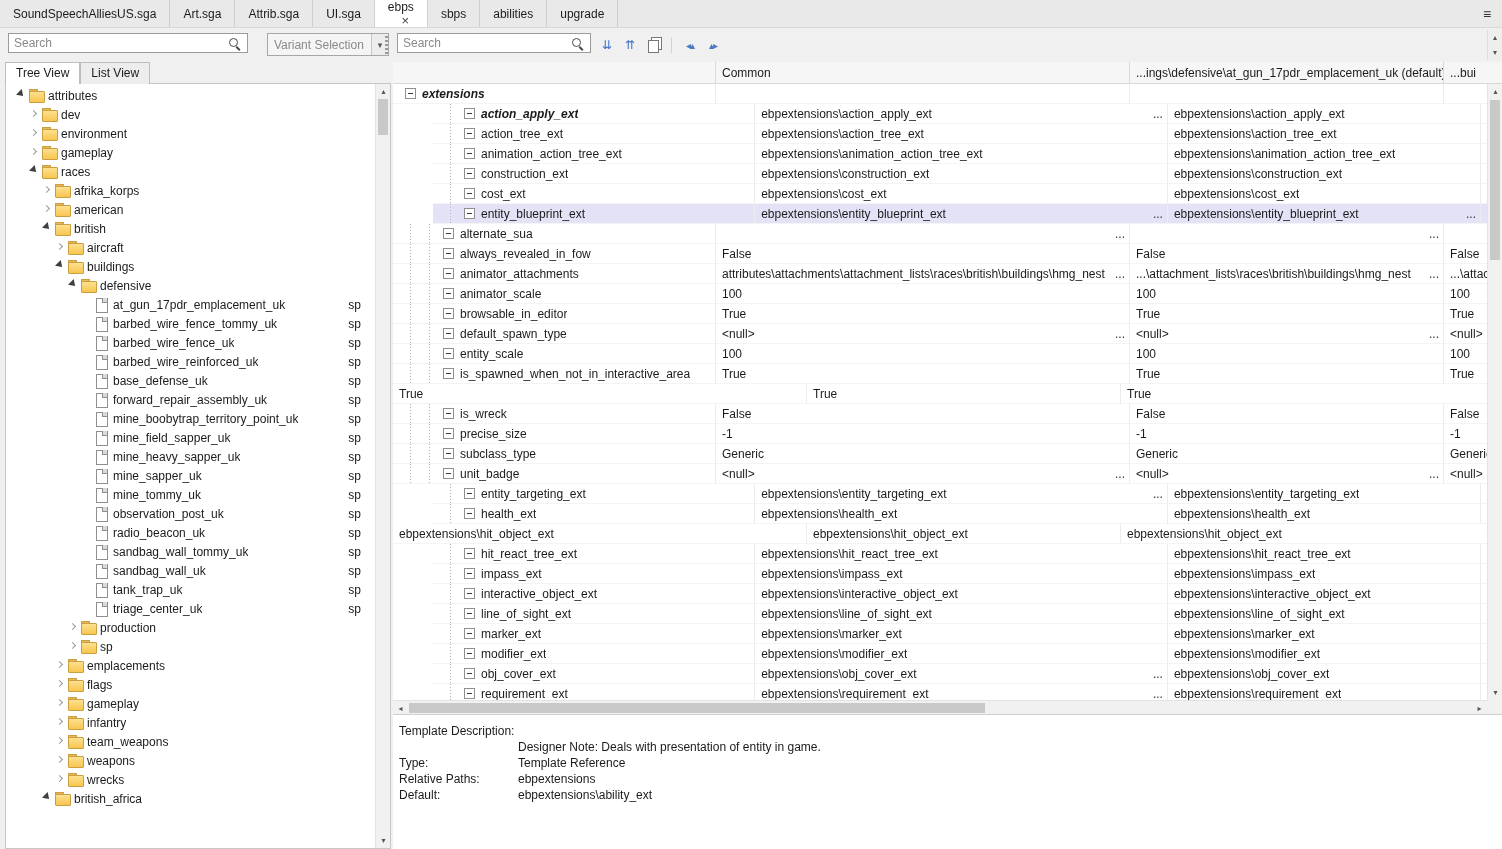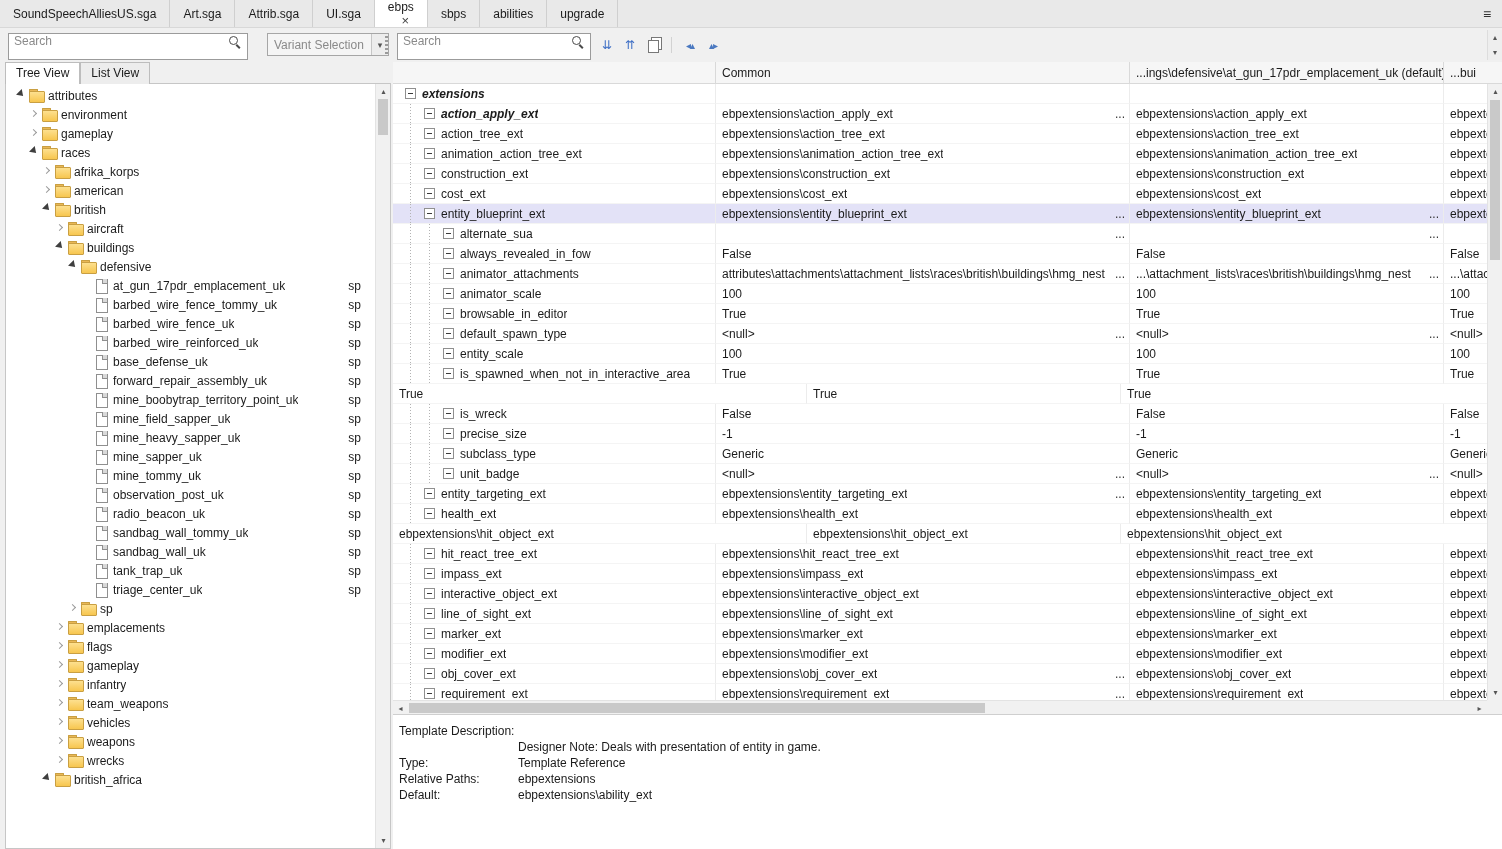--- a/index.html
+++ b/index.html
@@ -10,21 +10,21 @@
   
   .tabbar{position:absolute;left:0;top:0;width:100%;height:28px;background:#e9e9e9;
     border-bottom:1px solid #d8d8d8;display:flex;align-items:stretch;}
   .tab{display:flex;align-items:center;padding:0 13px;border-right:1px solid #cfcfcf;cursor:default;white-space:nowrap;}
   .tab.active{background:#ffffff;flex-direction:column;}
   .tab .close{margin-left:9px;color:#444;font-size:13px;line-height:1;}
   .tab-menu{margin-left:auto;width:30px;display:flex;align-items:center;justify-content:center;color:#333;font-size:14px;}
 
   
   .toolbar{position:absolute;left:0;top:28px;width:100%;height:34px;background:#f0f0f0;}
-  .searchbox{position:absolute;top:5px;height:27px;background:#fff;border:1px solid #9b9b9b;display:flex;align-items:flex-start;}
+  .searchbox{position:absolute;top:5px;height:20px;background:#fff;border:1px solid #9b9b9b;display:flex;align-items:center;}
   .searchbox input{border:none;outline:none;flex:1;min-width:0;font:12px "Liberation Sans",sans-serif;color:#333;padding:0 5px;background:transparent;}
   .searchbox input::placeholder{color:#8a8a8a;}
   .mag{width:15px;height:15px;position:relative;margin:0 5px 0 0;flex:none;}
   .mag::before{content:"";position:absolute;left:2px;top:2px;width:7px;height:7px;border:1.5px solid #4a4a4a;border-radius:50%;}
   .mag::after{content:"";position:absolute;left:10px;top:10px;width:5px;height:1.5px;background:#4a4a4a;transform:rotate(45deg);transform-origin:0 0;}
   .sb1{left:8px;width:240px;}
   .sb2{left:397px;width:194px;}
   .combo{position:absolute;left:267px;top:5px;width:122px;height:23px;border:1px solid #a6a6a6;background:#f5f5f5;display:flex;align-items:center;color:#8a8a8a;}
   .combo .lbl{flex:1;padding:0 6px;white-space:nowrap;overflow:hidden;}
   .combo .drop{width:17px;height:100%;border-left:1px solid #c6c6c6;display:flex;align-items:center;justify-content:center;color:#555;font-size:9px;background:#ededed;}
@@ -75,21 +75,21 @@
   .gc0{width:323px;padding-left:calc(12px + var(--depth,0)*19px);}
   .gc1{width:414px;padding-left:6px;} .gc2{width:314px;padding-left:6px;} .gc3{flex:1;padding-left:6px;border-right:none;}
   .grow.selected .gcell{background-color:#e3e2f7;}
   .grow.bold .gname{font-weight:bold;font-style:italic;}
   .gname{overflow:hidden;}
   .val{overflow:hidden;}
   .dots{margin-left:auto;padding:0 4px;color:#333;flex:none;}
   .box{width:11px;height:11px;position:relative;flex:none;margin-right:6px;background:#fff;border:1px solid #8f8f8f;}
   .box::before{content:"";position:absolute;left:2px;top:4px;width:5px;height:1px;background:#3b3b3b;}
   .grow.d1 .gc0{background-image:linear-gradient(to bottom,#b3b3b3 1px,transparent 1px);
-    background-size:1px 3px;background-repeat:repeat-y;background-position:17px 0;}
+    background-size:1px 3px;background-repeat:repeat-y;background-position:17px 0;margin-left:40px;}
   .grow.d2 .gc0{background-image:linear-gradient(to bottom,#b3b3b3 1px,transparent 1px),linear-gradient(to bottom,#b3b3b3 1px,transparent 1px);
     background-size:1px 3px,1px 3px;background-repeat:repeat-y,repeat-y;background-position:17px 0,36px 0;text-align:right;}
   
   .gvscroll{position:absolute;right:0;top:22px;width:15px;height:616px;background:#f1f1f1;border-left:1px solid #e3e3e3;}
   .ghscroll{position:absolute;left:0;right:15px;top:638px;height:14px;background:#f1f1f1;border-top:1px solid #e3e3e3;}
   .harrow{position:absolute;top:0;width:15px;height:14px;display:flex;align-items:center;justify-content:center;font-size:8px;color:#555;}
   .hthumb{position:absolute;top:2px;height:10px;background:#c9c9c9;}
   .gcorner{position:absolute;right:0;top:638px;width:15px;height:14px;background:#f1f1f1;}
 
   
@@ -178,20 +178,26 @@
       <div class="trees">
         <div class="trow folder expanded d0" style="--depth: 0;">
             <span class="arrow"></span>
             <span class="ficon"></span>
             <span class="tlabel">attributes</span>
 
           </div>
           <div class="trow folder collapsed d1" style="--depth: 1;">
             <span class="arrow"></span>
             <span class="ficon"></span>
+            <span class="tlabel">dev</span>
+
+          </div>
+          <div class="trow folder collapsed d1" style="--depth: 1;">
+            <span class="arrow"></span>
+            <span class="ficon"></span>
             <span class="tlabel">environment</span>
 
           </div>
           <div class="trow folder collapsed d1" style="--depth: 1;">
             <span class="arrow"></span>
             <span class="ficon"></span>
             <span class="tlabel">gameplay</span>
 
           </div>
           <div class="trow folder expanded d1" style="--depth: 1;">
@@ -334,20 +340,26 @@
           </div>
           <div class="trow file d5" style="--depth: 5;">
             <span class="arrow"></span>
             <span class="ficon"></span>
             <span class="tlabel">triage_center_uk</span>
             <span class="badge">sp</span>
           </div>
           <div class="trow folder collapsed d4" style="--depth: 4;">
             <span class="arrow"></span>
             <span class="ficon"></span>
+            <span class="tlabel">production</span>
+
+          </div>
+          <div class="trow folder collapsed d4" style="--depth: 4;">
+            <span class="arrow"></span>
+            <span class="ficon"></span>
             <span class="tlabel">sp</span>
 
           </div>
           <div class="trow folder collapsed d3" style="--depth: 3;">
             <span class="arrow"></span>
             <span class="ficon"></span>
             <span class="tlabel">emplacements</span>
 
           </div>
           <div class="trow folder collapsed d3" style="--depth: 3;">
@@ -365,26 +377,20 @@
           <div class="trow folder collapsed d3" style="--depth: 3;">
             <span class="arrow"></span>
             <span class="ficon"></span>
             <span class="tlabel">infantry</span>
 
           </div>
           <div class="trow folder collapsed d3" style="--depth: 3;">
             <span class="arrow"></span>
             <span class="ficon"></span>
             <span class="tlabel">team_weapons</span>
-
-          </div>
-          <div class="trow folder collapsed d3" style="--depth: 3;">
-            <span class="arrow"></span>
-            <span class="ficon"></span>
-            <span class="tlabel">vehicles</span>
 
           </div>
           <div class="trow folder collapsed d3" style="--depth: 3;">
             <span class="arrow"></span>
             <span class="ficon"></span>
             <span class="tlabel">weapons</span>
 
           </div>
           <div class="trow folder collapsed d3" style="--depth: 3;">
             <span class="arrow"></span>

